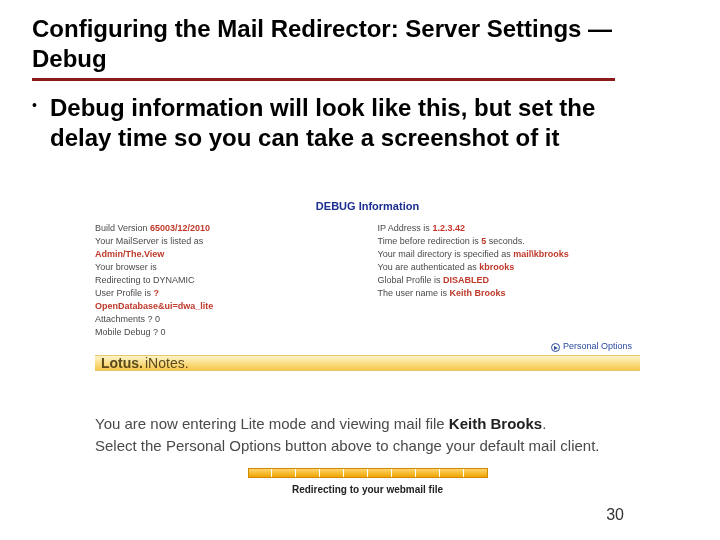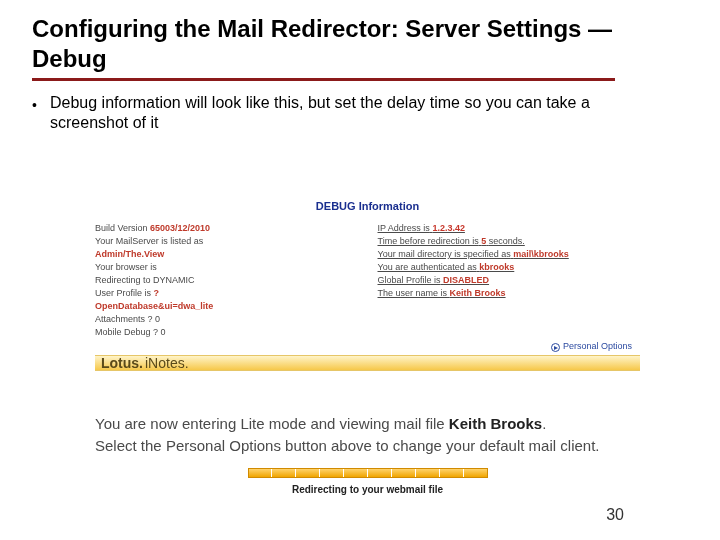--- a/index.html
+++ b/index.html
@@ -3,27 +3,27 @@
 <meta charset="utf-8">
 <style>
   * { margin: 0; padding: 0; box-sizing: border-box; }
   html, body { width: 720px; height: 540px; background: #fff; font-family: Arial, Helvetica, sans-serif; color: #000; }
   .slide { position: relative; width: 648px; height: 540px; padding: 14px 33px 0 32px; }
   .title { font-size: 24px; font-weight: bold; line-height: 1.25; }
   .rule { height: 3px; background: #8b1a1a; margin-top: 4px; }
   .bullets { margin-top: 12px; }
   .bullet-row { display: flex; align-items: flex-start; }
   .bullet-dot { font-size: 14px; line-height: 24px; width: 18px; flex: none; }
-  .bullet-text { font-size: 16px; font-weight: normal; line-height: 1.25; }
+  .bullet-text { font-size: 24px; font-weight: bold; line-height: 1.25; }
   .shot { position: absolute; left: 95px; top: 200px; width: 545px; }
   .dbg-head { text-align: center; color: #1a2f8f; font-weight: bold; font-size: 11px; margin-bottom: 10px; }
   .dbg-cols { display: flex; font-size: 9px; line-height: 1.45; color: #4a4a4a; }
   .dbg-col { flex: 1; }
   .dbg-col.left .row { padding-right: 120px; }
-  .dbg-col.right .row { text-align: left; padding-left: 10px; text-decoration: underline; }
+  .dbg-col.right .row { text-align: left; padding-left: 10px; }
   .row .val { color: #bf3a2b; font-weight: bold; }
   .row .red { color: #c7362a; font-weight: bold; }
   .personal { text-align: right; font-size: 9px; color: #2b4aa0; padding-right: 8px; margin-top: 2px; }
   .personal .gly { display: inline-block; width: 9px; height: 9px; border-radius: 50%; border: 1px solid #2b4aa0; position: relative; vertical-align: middle; margin-right: 3px; }
   .personal .gly:after { content: ""; position: absolute; left: 2px; top: 2px; width: 0; height: 0; border-left: 4px solid #2b4aa0; border-top: 2px solid transparent; border-bottom: 2px solid transparent; }
   .lotus-bar { margin-top: 3px; height: 16px; background: linear-gradient(#fff4c8, #f6c84a); border-top: 1px solid #e6c668; border-bottom: 1px solid #e6c668; display: flex; align-items: center; padding-left: 6px; font-size: 14px; font-weight: bold; color: #5a4a1a; }
   .lotus-bar .in { font-weight: normal; margin-left: 2px; }
   .msgblock { margin-top: 42px; text-align: left; font-size: 15px; color: #4a4a4a; }
   .msgblock .line { line-height: 1.5; }
   .msgblock .strong { font-weight: bold; color: #222; }

